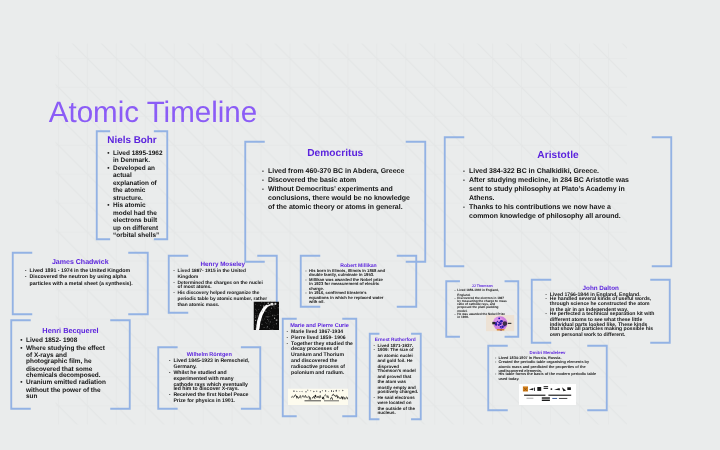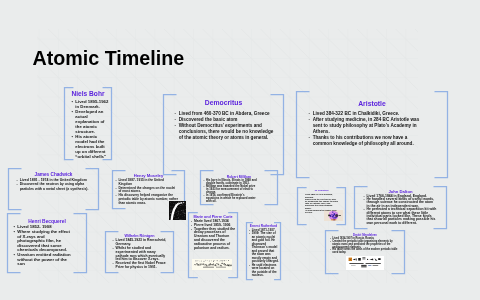--- a/index.html
+++ b/index.html
@@ -3,22 +3,22 @@
 <meta charset="utf-8">
 <title>Atomic Timeline</title>
 <style>
 html,body{margin:0;padding:0;background:#eaecec;}
 body{width:480px;height:300px;overflow:hidden;position:relative;
      font-family:"Liberation Sans",sans-serif;-webkit-font-smoothing:antialiased;}
 #stage{position:absolute;left:0;top:0;width:480px;height:300px;overflow:hidden;background:#eaecec;}
 #bg{position:absolute;left:0;top:0;}
 #frames{position:absolute;left:0;top:0;}
 #frames path{fill:none;stroke:#93b2e4;stroke-width:1.25;}
-.title{position:absolute;left:32.5px;top:47px;font-size:19.7px;font-weight:bold;
-       color:#000000;white-space:nowrap;letter-spacing:0px;}
+.title{position:absolute;left:32.5px;top:64px;font-size:19.7px;font-weight:normal;
+       color:#8b5cf6;white-space:nowrap;letter-spacing:0px;}
 .ph{position:absolute;}
 .box{position:absolute;box-sizing:border-box;color:#141414;font-weight:bold;}
 .ftitle{color:#5b23dd;font-weight:bold;text-align:center;margin-bottom:1px;}
 ul.bul{margin:0;padding:0;list-style:none;}
 ul.bul li{position:relative;padding-left:0.9em;margin-bottom:0px;}
 ul.bul li:before{content:"-";position:absolute;left:0;top:0;}
 ul.dot li:before{content:"\2022";}
 </style>
 </head>
 <body>

